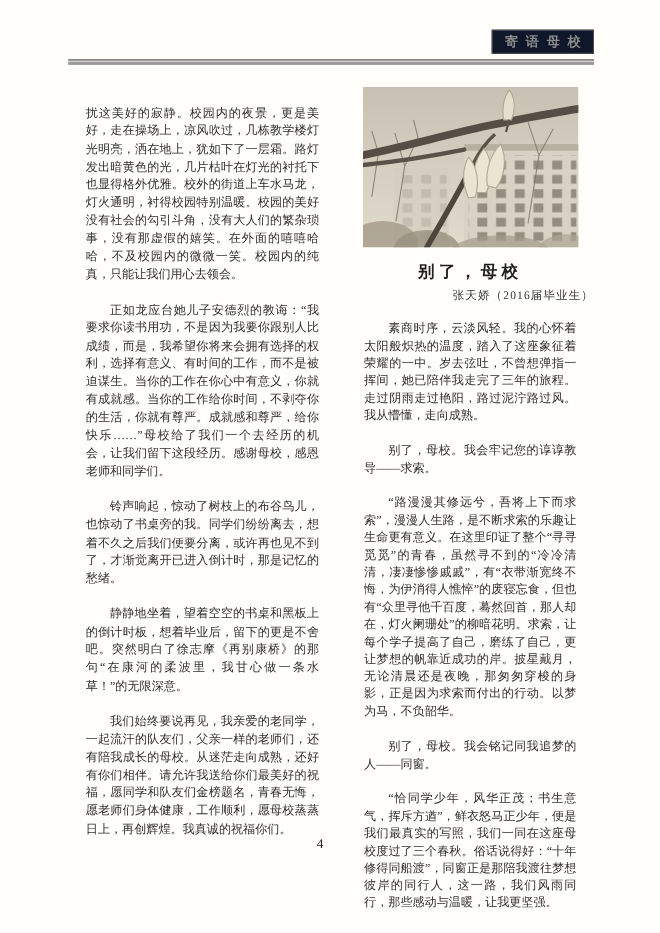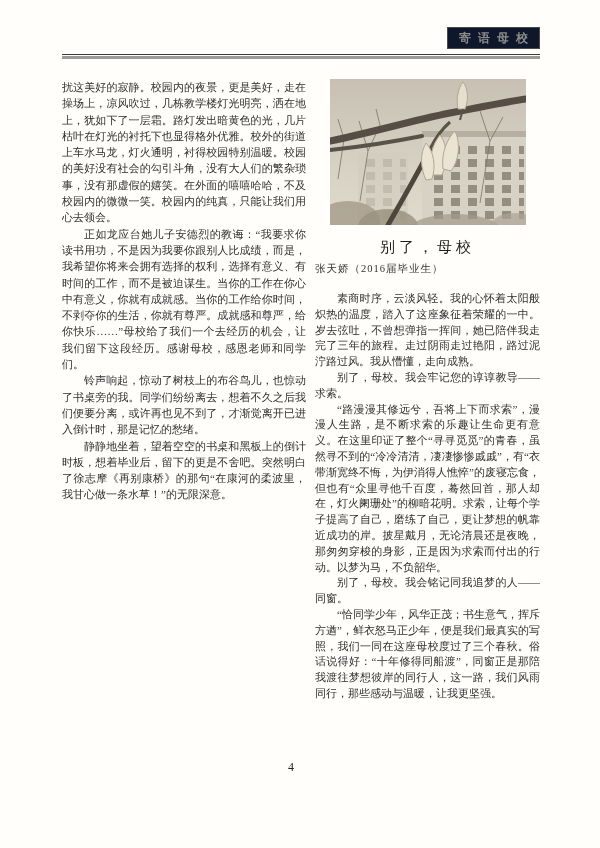--- a/index.html
+++ b/index.html
@@ -31,45 +31,45 @@
   }
   .header-rule { position:absolute; top:54px; left:62px; width:478px; }
   .rule-thin  { height:1px; background:#3a3a3a; margin-bottom:1px; }
   .rule-thick { height:3px; background:#9a9a9a; }
 
   
   .columns { position:absolute; top:79px; left:62px; width:478px; display:flex; }
   .left-col  { width:244px; margin-right:9px; }
   .right-col { width:225px; }
   .col-text p {
-    margin:0; text-indent:2em;
+    margin:16px; text-indent:2em;
     font-size:11px; line-height:16.3px;
     text-align:justify; text-justify:inter-ideograph;
     color:#2e2e2e;
   }
   .left-col .col-text p:first-child { text-indent:0; } 
   .right-col .col-text p { line-height:15.8px; }
 
   
   .photo {
     width:196px; height:146px;
     margin:0 auto;
     overflow:hidden;
   }
   .photo svg { display:block; }
 
   
   .article-title {
     margin:13px 0 5px;
     text-align:center;
-    font-size:15px; font-weight:normal;
+    font-size:15px; font-weight:bold;
     letter-spacing:4px; color:#1e1e1e;
   }
   .article-author {
-    text-align:left;
+    text-align:right;
     font-size:10.5px; color:#333;
     margin-bottom:15px; letter-spacing:1px;
   }
 
   
   .page-number {
     position:absolute; top:760px; left:62px; width:458px;
     text-align:center; font-size:12px; color:#222;
   }
 </style>
@@ -90,20 +90,21 @@
   </div>
 
   <div class="columns">
 
     <div class="left-col">
       <div class="col-text">
           <p>扰这美好的寂静。校园内的夜景，更是美好，走在操场上，凉风吹过，几栋教学楼灯光明亮，洒在地上，犹如下了一层霜。路灯发出暗黄色的光，几片枯叶在灯光的衬托下也显得格外优雅。校外的街道上车水马龙，灯火通明，衬得校园特别温暖。校园的美好没有社会的勾引斗角，没有大人们的繁杂琐事，没有那虚假的嬉笑。在外面的嘻嘻哈哈，不及校园内的微微一笑。校园内的纯真，只能让我们用心去领会。</p>
           <p>正如龙应台她儿子安德烈的教诲：“我要求你读书用功，不是因为我要你跟别人比成绩，而是，我希望你将来会拥有选择的权利，选择有意义、有时间的工作，而不是被迫谋生。当你的工作在你心中有意义，你就有成就感。当你的工作给你时间，不剥夺你的生活，你就有尊严。成就感和尊严，给你快乐……”母校给了我们一个去经历的机会，让我们留下这段经历。感谢母校，感恩老师和同学们。</p>
           <p>铃声响起，惊动了树枝上的布谷鸟儿，也惊动了书桌旁的我。同学们纷纷离去，想着不久之后我们便要分离，或许再也见不到了，才渐觉离开已进入倒计时，那是记忆的愁绪。</p>
           <p>静静地坐着，望着空空的书桌和黑板上的倒计时板，想着毕业后，留下的更是不舍吧。突然明白了徐志摩《再别康桥》的那句“在康河的柔波里，我甘心做一条水草！”的无限深意。</p>
+          <p>我们始终要说再见，我亲爱的老同学，一起流汗的队友们，父亲一样的老师们，还有陪我成长的母校。从迷茫走向成熟，还好有你们相伴。请允许我送给你们最美好的祝福，愿同学和队友们金榜题名，青春无悔，愿老师们身体健康，工作顺利，愿母校蒸蒸日上，再创辉煌。我真诚的祝福你们。</p>
         </div>
     </div>
 
     <div class="right-col">
 
       <div class="photo">
         <svg viewBox="0 0 196 146" width="196" height="146">
           <defs>
             <linearGradient id="sky" x1="0" y1="0" x2="0" y2="1">
               <stop offset="0" stop-color="#c7c0b3"></stop>

